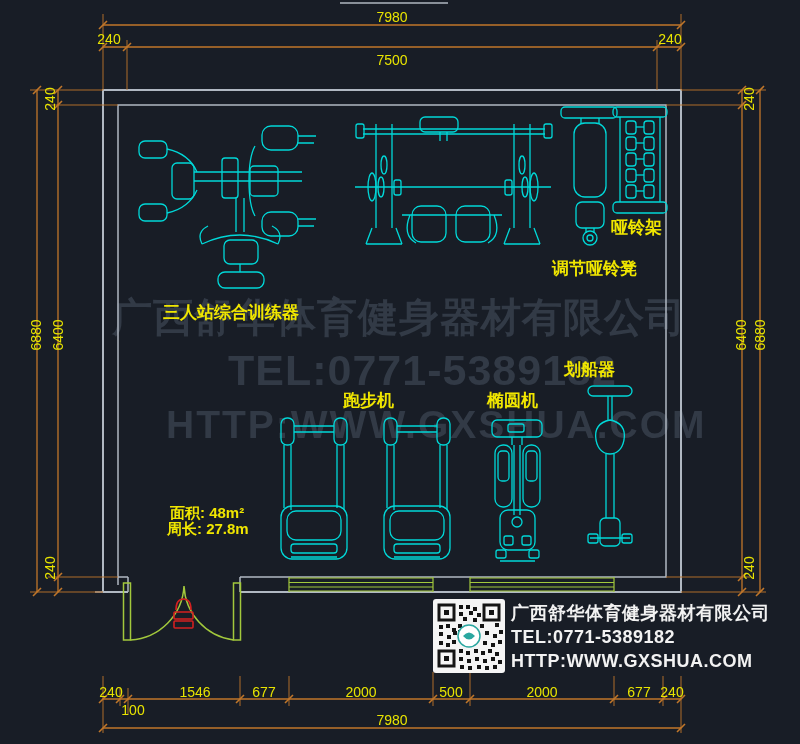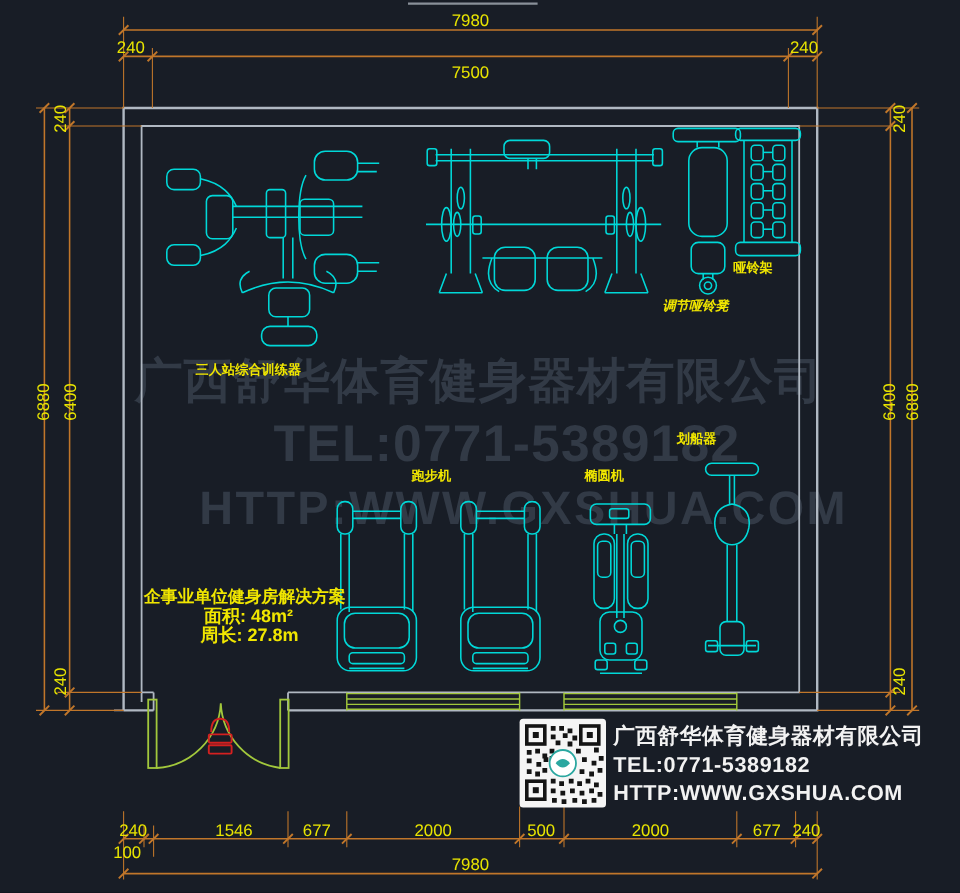--- a/index.html
+++ b/index.html
@@ -3,21 +3,21 @@
 <meta charset="utf-8">
 <style>
   html,body{margin:0;padding:0;background:#0e121a;}
   .canvas{position:relative;width:800px;height:744px;background:#181d26;overflow:hidden;
           font-family:"Liberation Sans",sans-serif;}
   .wm{position:absolute;color:#323a46;font-weight:bold;white-space:nowrap;z-index:1;letter-spacing:1px;}
   .wm1{left:112px;top:290px;font-size:40px;}
   .wm2{left:228px;top:346px;font-size:43px;}
   .wm3{left:166px;top:403px;font-size:39px;letter-spacing:2px;}
   svg.draw{position:absolute;left:0;top:0;z-index:2;}
-  .lbl{position:absolute;color:#f0e600;font-weight:bold;white-space:nowrap;z-index:3;font-size:11px;}
+  .lbl{position:absolute;color:#f0e600;font-weight:bold;white-space:nowrap;z-index:3;font-size:17px;}
   .dim{position:absolute;color:#e8e400;white-space:nowrap;z-index:3;font-size:14px;
        transform:translateX(-50%);}
   .dimv{transform:translate(-50%,-50%) rotate(-90deg);}
   .sol{position:absolute;color:#f0e600;font-weight:bold;white-space:nowrap;z-index:3;}
   .card{position:absolute;color:#f2f2f2;font-weight:bold;white-space:nowrap;z-index:4;font-size:18px;letter-spacing:0.5px;}
 </style>
 </head>
 <body>
 
 <div class="canvas">
@@ -233,31 +233,30 @@
   <div class="dim dimv" style="left:749px;top:568px;">240</div>
 
   <div class="dim" style="left:111px;top:684px;">240</div>
   <div class="dim" style="left:184px;top:684px;margin-left:11px;">1546</div>
   <div class="dim" style="left:264px;top:684px;">677</div>
   <div class="dim" style="left:361px;top:684px;">2000</div>
   <div class="dim" style="left:451px;top:684px;text-align:center;">500</div>
   <div class="dim" style="left:542px;top:684px;">2000</div>
   <div class="dim" style="left:639px;top:684px;">677</div>
   <div class="dim" style="left:672px;top:684px;">240</div>
-  <div class="dim" style="left:106px;top:702px;">100</div>
+  <div class="dim" style="left:133px;top:702px;">100</div>
   <div class="dim" style="left:392px;top:712px;">7980</div>
 
   <div class="lbl" style="left:163px;top:285px;margin-top:16px;">三人站综合训练器</div>
   <div class="lbl" style="left:611px;top:216px;">哑铃架</div>
-  <div class="lbl" style="left:552px;top:247px;font-style:italic;">调节哑铃凳</div>
+  <div class="lbl" style="left:552px;top:257px;">调节哑铃凳</div>
   <div class="lbl" style="left:343px;top:389px;">跑步机</div>
   <div class="lbl" style="left:487px;top:389px;text-align:center;">椭圆机</div>
   <div class="lbl" style="left:564px;top:358px;">划船器</div>
 
-  <div class="sol" style="left:120px;top:489px;font-size:14px;">企事业单位健身房解决方案</div>
   <div class="sol" style="left:170px;top:504px;font-size:15px;">面积: 48m²</div>
   <div class="sol" style="left:167px;top:520px;font-size:15px;text-align:right;">周长: 27.8m</div>
 
   <div class="card" style="left:511px;top:601px;">广西舒华体育健身器材有限公司</div>
   <div class="card" style="left:511px;top:627px;">TEL:0771-5389182</div>
   <div class="card" style="left:511px;top:651px;">HTTP:WWW.GXSHUA.COM</div>
 
 </div>
 
 </body></html>

